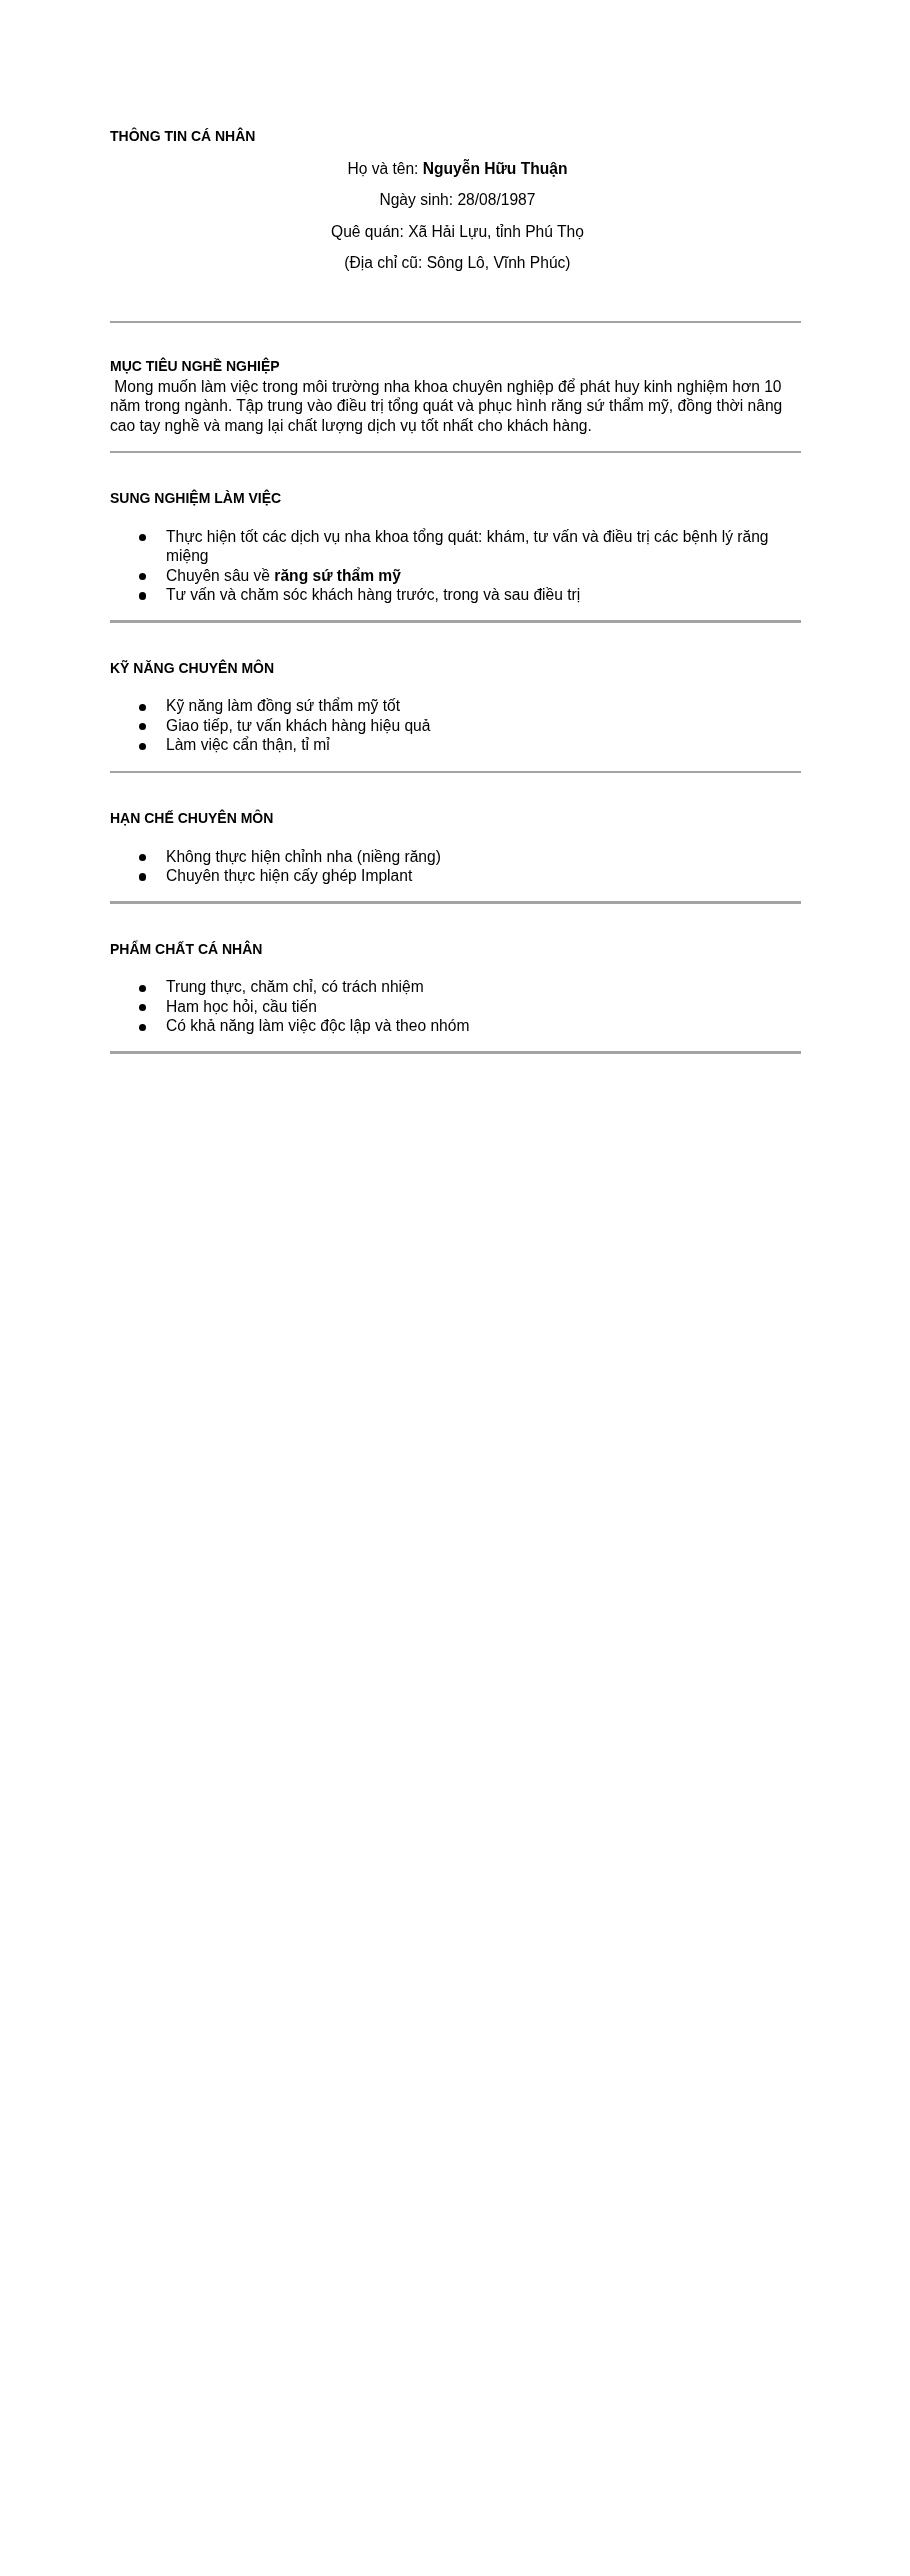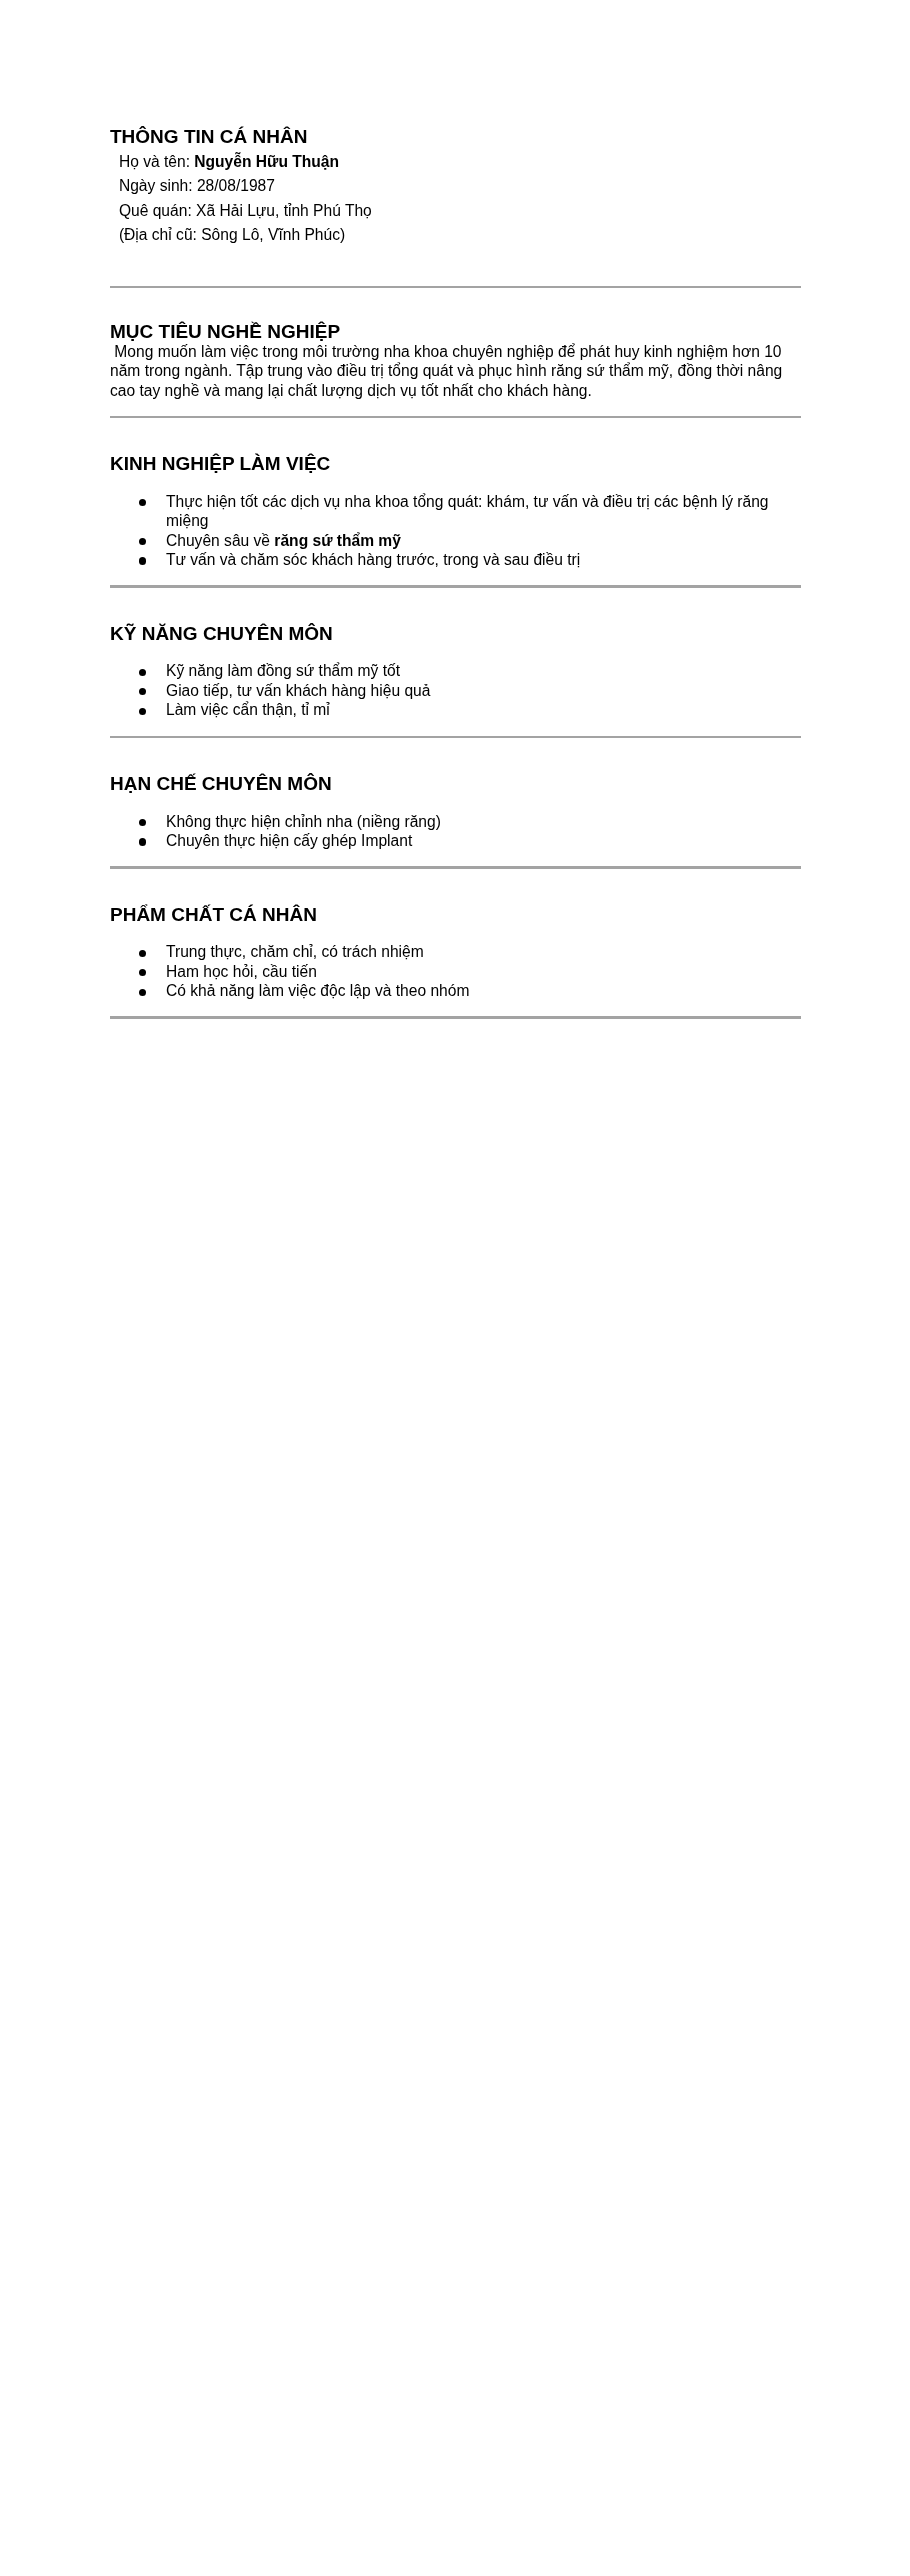--- a/index.html
+++ b/index.html
@@ -17,27 +17,28 @@
       line-height: 19.5px;
     }
     .page {
       position: absolute;
       left: 110px;
       top: 127px;
       width: 691px;
     }
     .section-title {
       font-weight: bold;
-      font-size: 19px;
+      font-size: 14px;
       line-height: 19.5px;
       margin: 0;
     }
     .info-line {
       padding-left: 3.9px;
-      margin: 5px;
+      margin: 12px;
+      text-align: center;
     }
     .info-line b { font-weight: bold; }
     .objective {
       margin: 0;
       line-height: 19.5px;
     }
     hr.sep {
       border: none;
       height: 2.6px;
       background: #a3a3a3;
@@ -85,21 +86,21 @@
   <section>
     <h2 class="section-title">MỤC TIÊU NGHỀ NGHIỆP</h2>
     <p class="objective" style="white-space:pre-wrap"> Mong muốn làm việc trong môi trường nha khoa chuyên nghiệp để phát huy kinh nghiệm hơn 10 năm trong ngành. Tập trung vào điều trị tổng quát và phục hình răng sứ thẩm mỹ, đồng thời nâng cao tay nghề và mang lại chất lượng dịch vụ tốt nhất cho khách hàng.</p>
   </section>
 
   <div style="height:15.6px"></div>
   <hr class="sep">
   <div style="height:36px"></div>
 
   <section>
-    <h2 class="section-title">KINH NGHIỆP LÀM VIỆC</h2>
+    <h2 class="section-title">SUNG NGHIỆM LÀM VIỆC</h2>
     <div style="height:18px"></div>
     <ul class="bullets">
       <li><span class="bullet"></span><span>Thực hiện tốt các dịch vụ nha khoa tổng quát: khám, tư vấn và điều trị các bệnh lý răng miệng</span></li>
       <li><span class="bullet"></span><span>Chuyên sâu về </span><span class="strong">răng sứ thẩm mỹ</span></li>
       <li><span class="bullet"></span><span>Tư vấn và chăm sóc khách hàng trước, trong và sau điều trị</span></li>
     </ul>
   </section>
 
   <div style="height:15.6px"></div>
   <hr class="sep">

